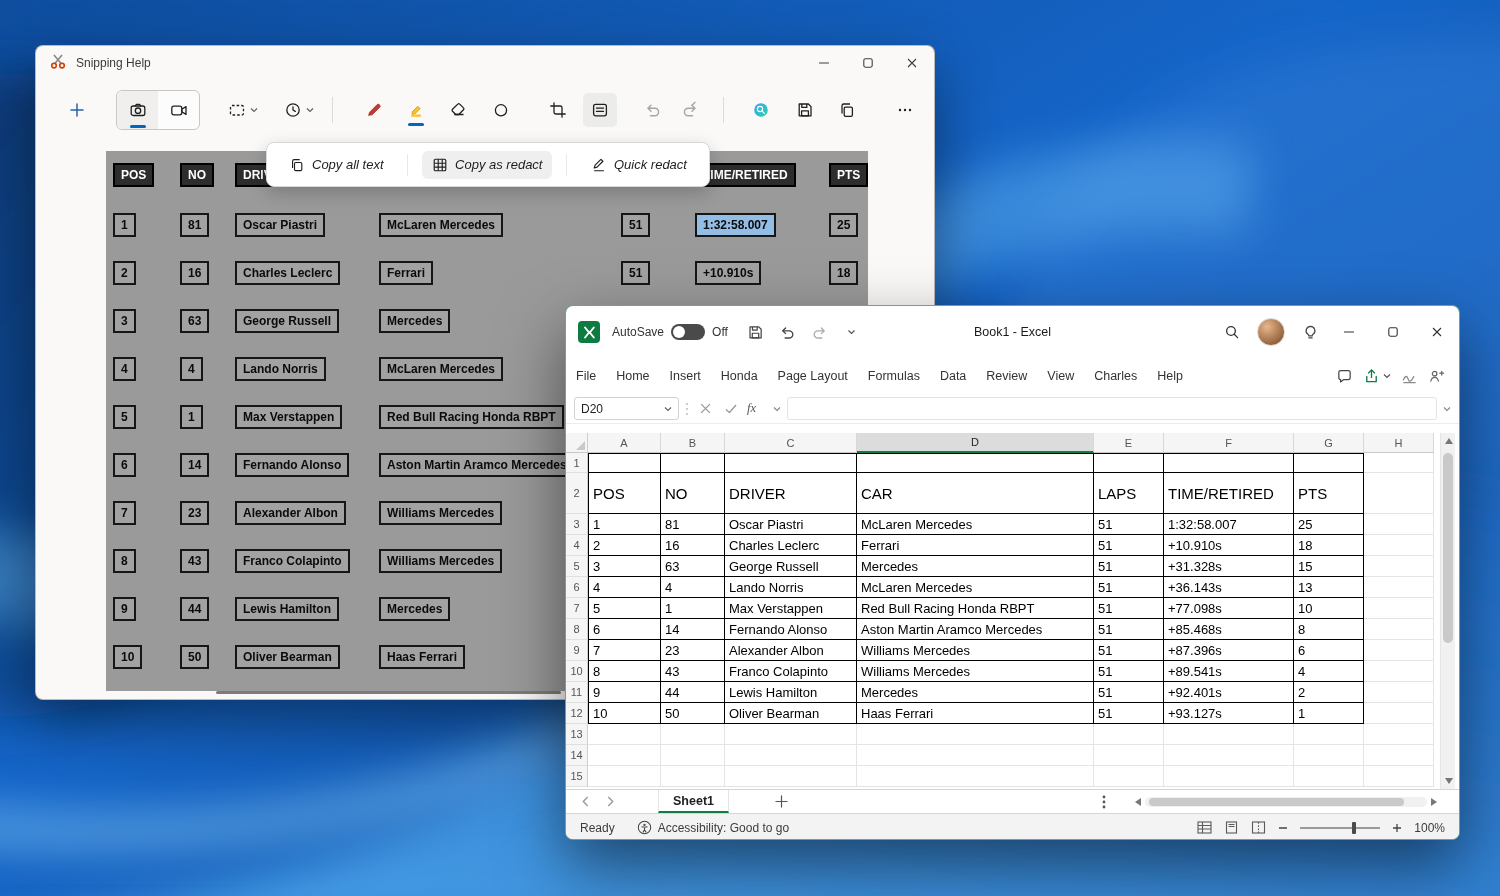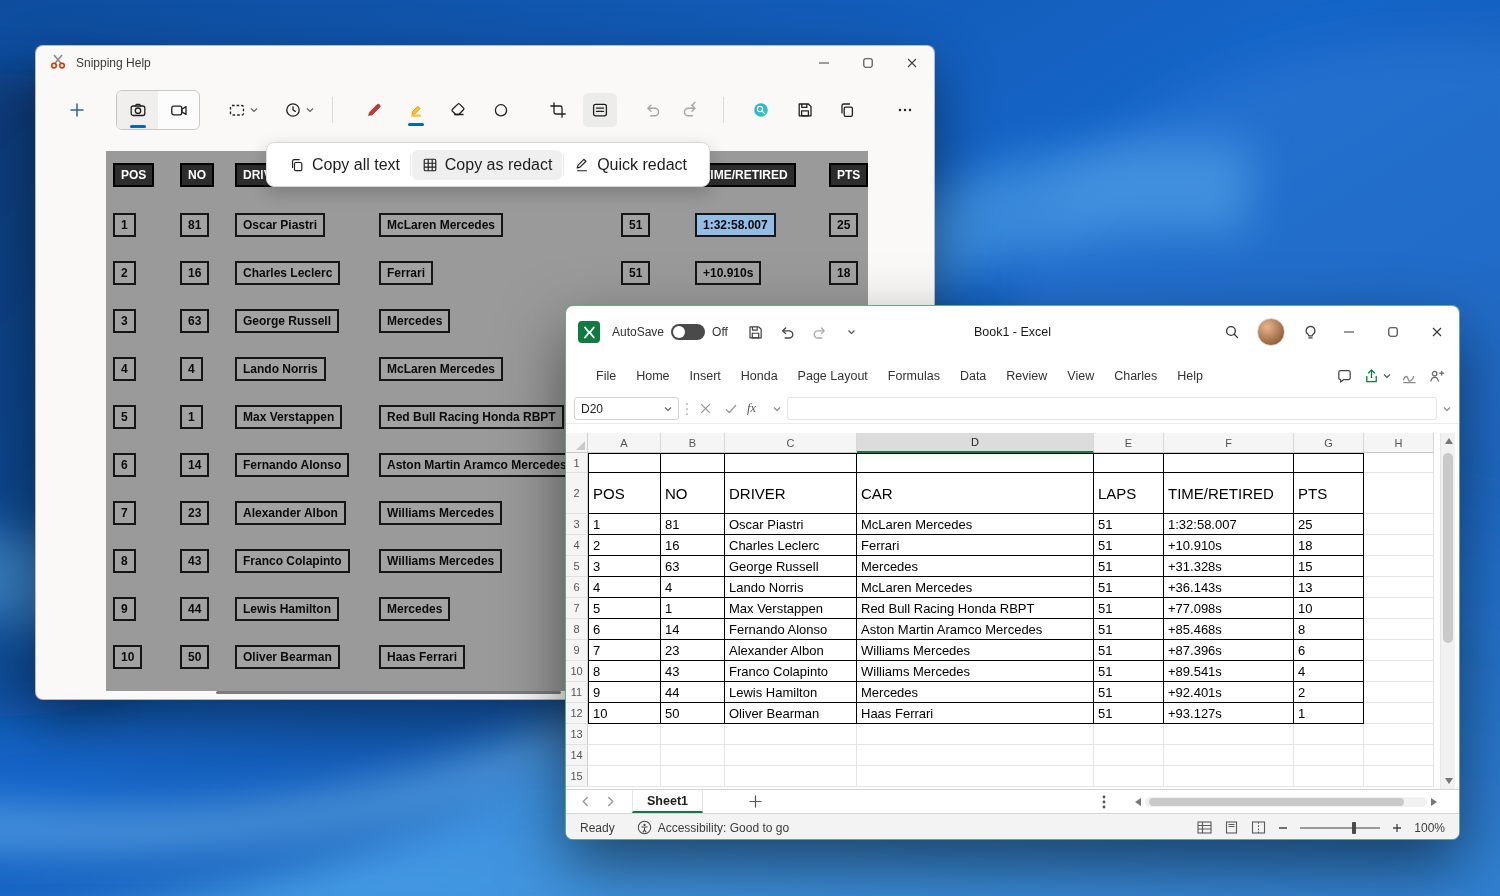--- a/index.html
+++ b/index.html
@@ -35,41 +35,41 @@
   .snip-row{position:absolute;left:0;width:100%;height:26px;}
   .snip-box{position:absolute;top:0;height:24px;display:flex;align-items:center;padding:0 6px;
     border:2px solid #161616;font-size:12px;font-weight:600;color:#0b0b0b;background:#a2a2a2;white-space:nowrap;}
   .snip-head{background:#2d2d2d;color:#fff;border-color:#000;}
   .snip-hl{background:#93bde4;}
 
   
   .st-popup{position:absolute;left:230px;top:96px;width:444px;height:45px;background:#fff;border:1px solid #d8d8d8;
     border-radius:8px;box-shadow:0 6px 18px rgba(0,0,0,.20);display:flex;align-items:center;justify-content:space-between;
     padding:0 12px;z-index:3;}
-  .pp-btn{display:flex;align-items:center;gap:7px;font-size:16px;color:#1d1d1d;padding:6px 10px;border-radius:6px;white-space:nowrap;}
+  .pp-btn{display:flex;align-items:center;gap:7px;font-size:13px;color:#1d1d1d;padding:6px 10px;border-radius:6px;white-space:nowrap;font-style:italic;}
   .pp-btn.hover{background:#efefef;}
   .pp-div{width:1px;height:22px;background:#e9e9e9;}
 
   
   #xl-window{position:absolute;left:565px;top:305px;width:895px;height:535px;background:#fff;
     border-radius:8px;border:1px solid rgba(33,115,70,.65);box-shadow:0 26px 64px rgba(0,0,0,.5);
     z-index:20;overflow:hidden;}
   .xl-titlebar{height:52px;display:flex;align-items:center;padding-left:12px;position:relative;}
   .xl-logo{width:22px;height:22px;border-radius:4px;background:#0f7b41;display:flex;align-items:center;justify-content:center;flex:none;}
   .xl-autosave{display:flex;align-items:center;gap:7px;margin-left:12px;font-size:12px;color:#333;}
   .toggle{width:34px;height:16px;border-radius:9px;background:#4a4a4a;position:relative;flex:none;}
   .toggle .knob{position:absolute;left:2px;top:2px;width:12px;height:12px;border-radius:50%;background:#fff;}
   .qat{display:flex;align-items:center;margin-left:14px;gap:4px;}
   .qat .icnbtn{width:28px;height:28px;border-radius:4px;}
   .xl-title{position:absolute;left:0;right:0;top:0;height:52px;display:flex;align-items:center;justify-content:center;
     font-size:12.5px;color:#1a1a1a;pointer-events:none;}
   .xl-tb-right{margin-left:auto;display:flex;align-items:center;height:100%;}
   .avatar{width:28px;height:28px;border-radius:50%;background:radial-gradient(circle at 35% 30%,#e9b68c,#92613a 75%);
     border:1px solid #d8d8d8;margin:0 8px;}
-  .xl-ribbon{height:36px;display:flex;align-items:center;padding-left:20px;}
+  .xl-ribbon{height:36px;display:flex;align-items:center;}
   .xl-tab{font-size:12.5px;color:#333;padding:0 10px;line-height:34px;white-space:nowrap;}
   .xl-ribbon-right{margin-left:auto;display:flex;align-items:center;gap:10px;padding-right:14px;}
   .xl-formula{height:30px;display:flex;align-items:center;padding:0 8px;gap:6px;border-bottom:1px solid #ececec;}
   .xl-namebox{width:105px;height:23px;border:1px solid #d2d2d2;border-radius:3px;display:flex;align-items:center;
     padding:0 6px;font-size:12px;color:#222;justify-content:space-between;background:#fff;}
   .fb-btn{width:20px;height:22px;display:flex;align-items:center;justify-content:center;}
   .fx-lab{font-size:12.5px;font-style:italic;color:#555;font-family:"Liberation Serif",serif;}
   .xl-formula-input{flex:1;height:23px;border:1px solid #e3e3e3;border-radius:3px;background:#fff;}
   .xl-spacer{height:9px;background:#fff;}
   .xl-grid{position:relative;height:356px;overflow:hidden;background:#fff;}
@@ -775,21 +775,21 @@
       <span class="icnbtn">
           <svg width="7" height="11" viewBox="0 0 6 10">
             <path d="M5 1L1 5l4 4" fill="none" stroke="#9a9a9a" stroke-width="1.3"></path>
           </svg>
         </span>
       <span class="icnbtn">
           <svg width="7" height="11" viewBox="0 0 6 10">
             <path d="M1 1l4 4-4 4" fill="none" stroke="#9a9a9a" stroke-width="1.3"></path>
           </svg>
         </span>
-      <div class="sheet-tab" style="">
+      <div class="sheet-tab" style="margin-left:26px;">
           <span>Sheet1</span>
         </div>
       <span class="icnbtn" style="margin-left:28px;">
           <svg width="13" height="13" viewBox="0 0 14 14">
             <path d="M7 1v12M1 7h12" stroke="#555" stroke-width="1.3" stroke-linecap="round"></path>
           </svg>
         </span>
       <span class="icnbtn" style="position:absolute;left:536px;">
           <svg width="4" height="16" viewBox="0 0 4 16">
             <circle cx="2" cy="3" r="1.4" fill="#555"></circle>

